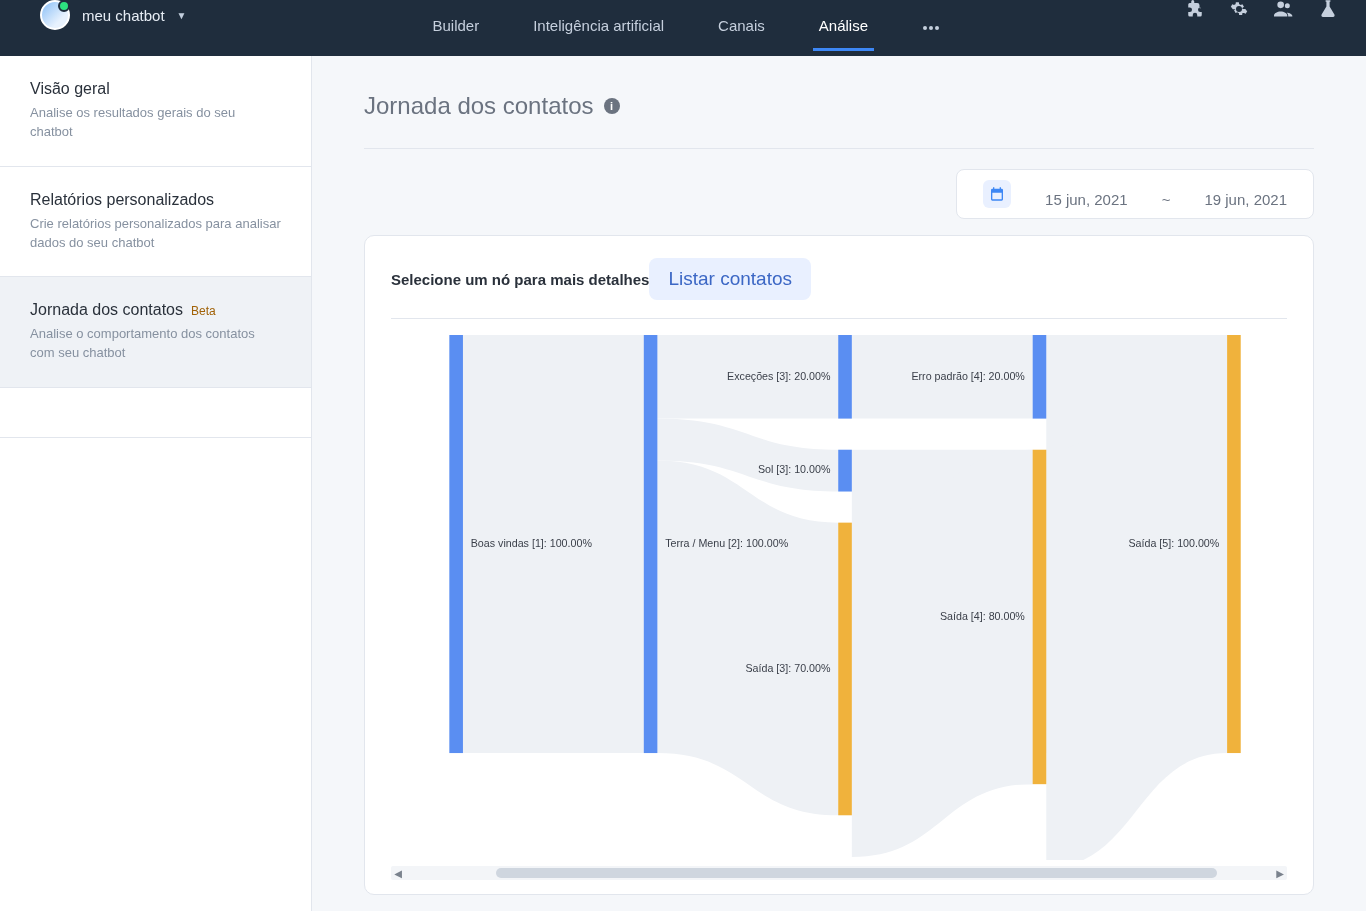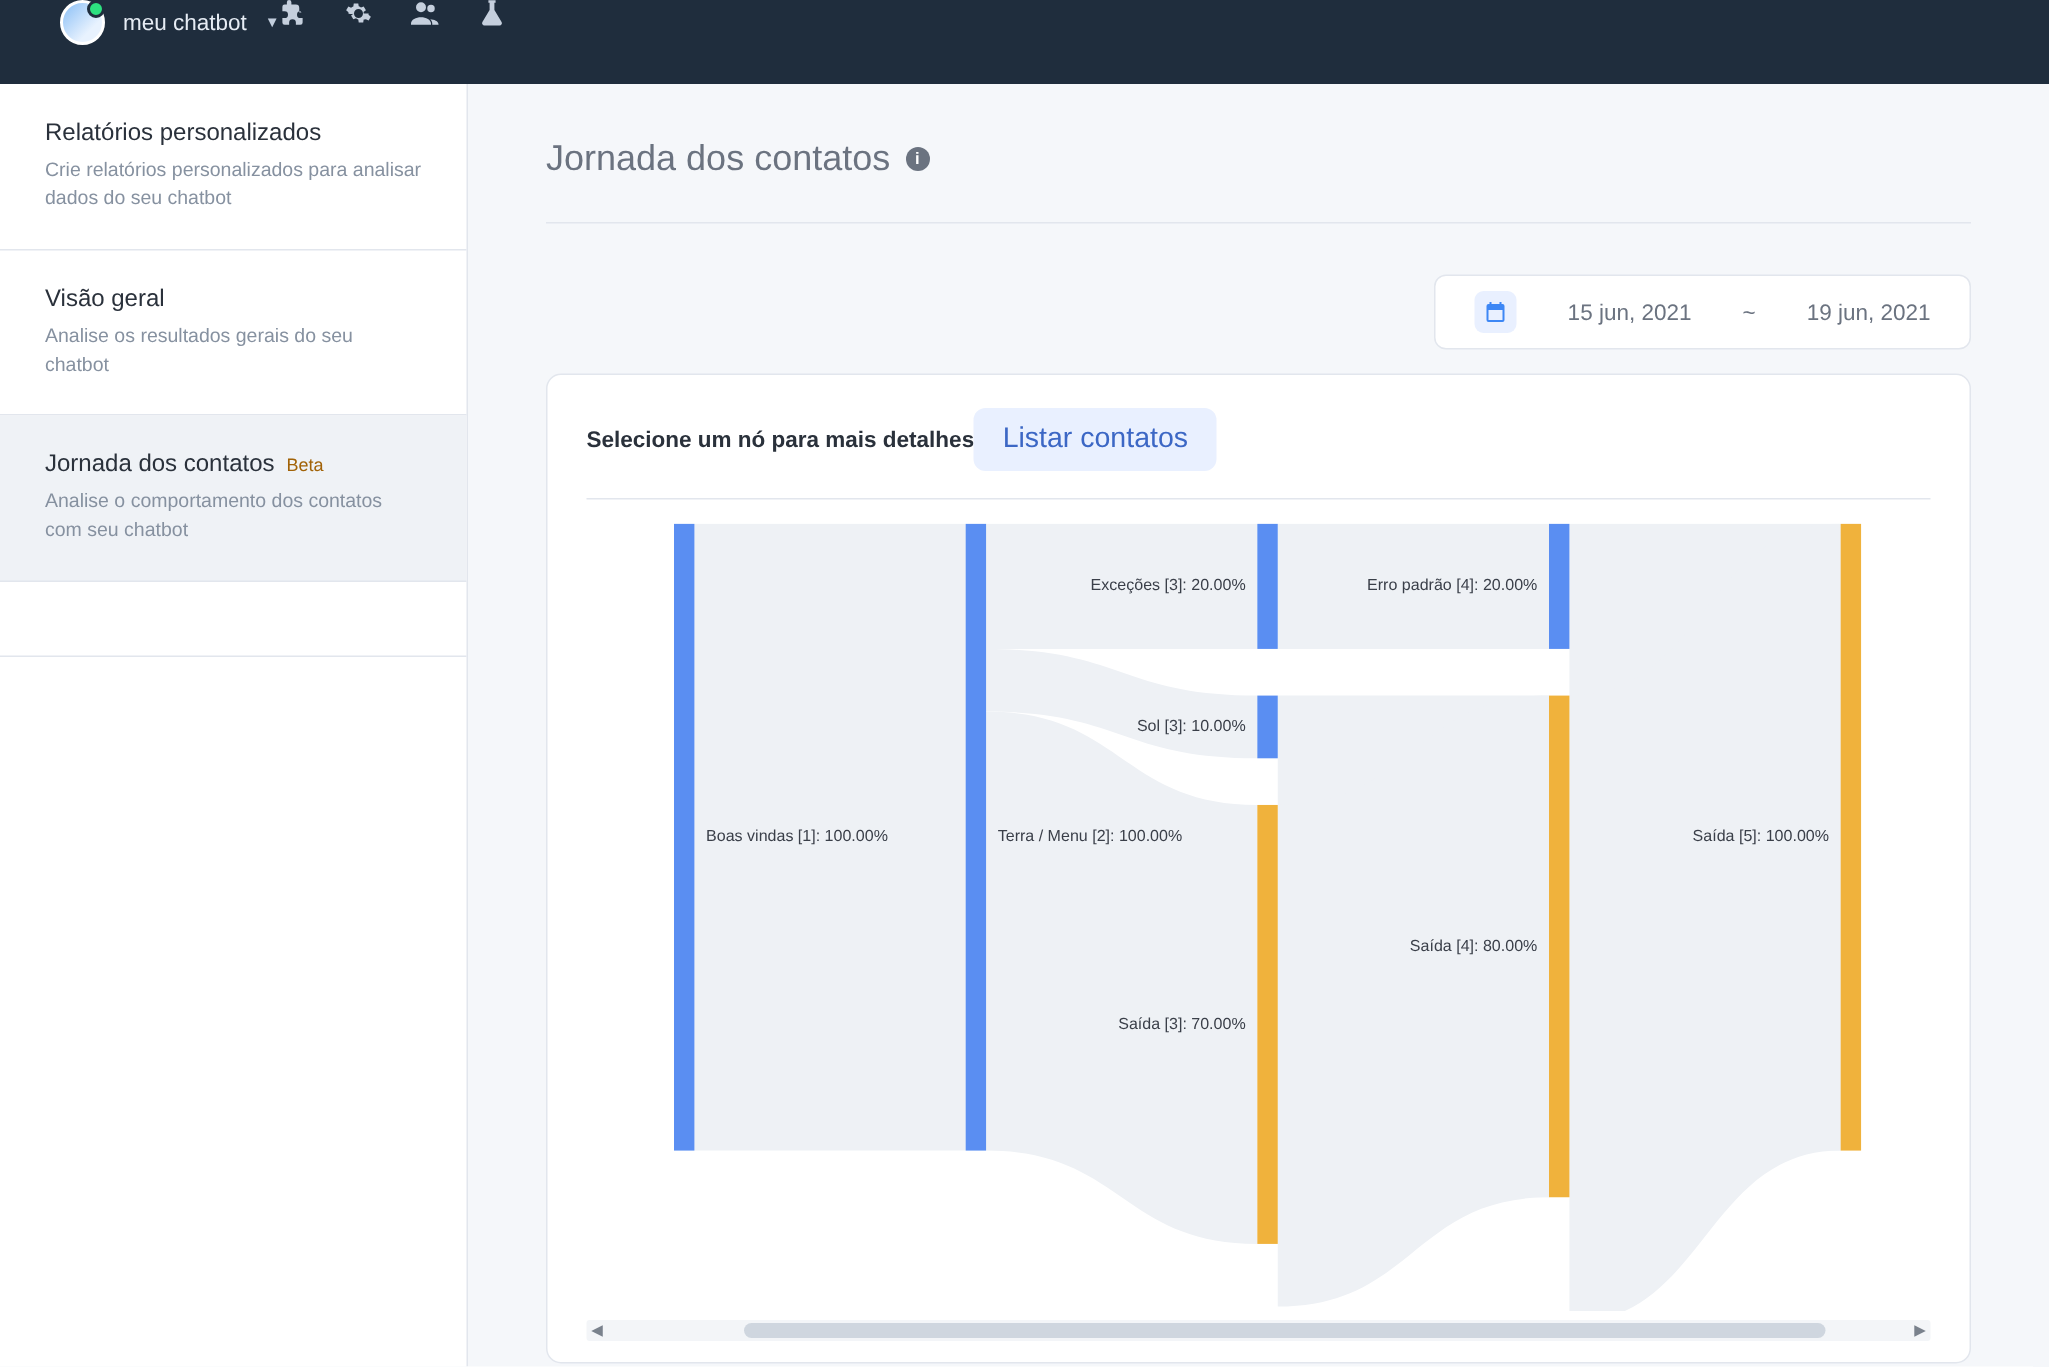--- a/index.html
+++ b/index.html
@@ -89,22 +89,22 @@
     width:16px;height:16px;border-radius:50%;background:#6b7380;
     color:#fff;font-size:11px;font-weight:bold;
     display:inline-flex;align-items:center;justify-content:center;
   }
 
   .toolrow{
     margin-top:20px;display:flex;justify-content:flex-end;align-items:center;
   }
   .datepicker{
     background:#fff;border:1px solid var(--border);border-radius:8px;
-    padding:10px 26px;display:flex;align-items:center;gap:34px;
-    font-size:15px;color:#6b7380;cursor:pointer;margin-top:14px;
+    padding:10px 26px;display:flex;align-items:flex-end;gap:34px;
+    font-size:15px;color:#6b7380;cursor:pointer;
   }
   .datepicker .cal{
     width:28px;height:28px;border-radius:6px;background:var(--pale-blue);
     display:flex;align-items:center;justify-content:center;
   }
   .datepicker .cal svg{fill:var(--accent);}
 
   
   .card{
     margin-top:16px;background:#fff;border:1px solid var(--border);
@@ -143,20 +143,33 @@
 </head>
 <body>
 
 <div class="topbar">
   <div class="bot-id">
     <div class="avatar"></div>
     <span class="bot-name">meu chatbot</span>
     <span class="chev">▼</span>
   </div>
 
+  <div class="main-tabs">
+    <div class="tab">Builder</div>
+    <div class="tab">Inteligência artificial</div>
+    <div class="tab">Canais</div>
+    <div class="tab active">Análise</div>
+    <div class="tab">
+      <svg width="18" height="6" viewBox="0 0 18 6">
+          <circle cx="3" cy="3" r="2" fill="#c5cfdd"></circle>
+          <circle cx="9" cy="3" r="2" fill="#c5cfdd"></circle>
+          <circle cx="15" cy="3" r="2" fill="#c5cfdd"></circle>
+        </svg>
+    </div>
+  </div>
 
   <div class="toolbar-icons">
     <span class="ticon">
       <svg width="18" height="18" viewBox="0 0 24 24">
           <path d="M20 11h-2V7a3 3 0 0 0-3-3h-4V2a2 2 0 1 0-4 0v2H5a2 2 0 0 0-2 2v4h2a3 3 0 1 1 0 6H3v4a2 2 0 0 0 2 2h4v-2a3 3 0 1 1 6 0v2h4a2 2 0 0 0 2-2v-4h-2a3 3 0 1 1 0-6z"></path>
         </svg>
     </span>
     <span class="ticon">
       <svg width="18" height="18" viewBox="0 0 24 24">
           <path d="M12 8a4 4 0 1 0 0 8 4 4 0 0 0 0-8zm9 4a7 7 0 0 1-.1 1.2l2.1 1.6-2 3.4-2.4-1a7 7 0 0 1-2 .1l-.4 2.6h-4l-.4-2.6a7 7 0 0 1-2-1.1l-2.4 1-2-3.4 2.1-1.6A7 7 0 0 1 3 12a7 7 0 0 1 .1-1.2L1 9.2l2-3.4 2.4 1a7 7 0 0 1 2-1.1L7.8 3h4l.4 2.6a7 7 0 0 1 2 1.1l2.4-1 2 3.4-2.1 1.6c.1.4.1.8.1 1.3z"></path>
@@ -172,26 +185,26 @@
           <path d="M7 0h6v2h-1v6l6 10a2 2 0 0 1-1.7 3H3.7A2 2 0 0 1 2 18l6-10V2H7V0z"></path>
         </svg>
     </span>
   </div>
 </div>
 
 <div class="layout">
 
   <div class="sidebar">
     <div class="side-item">
+      <div class="side-title">Visão geral</div>
+      <div class="side-desc">Analise os resultados gerais do seu chatbot</div>
+    </div>
+    <div class="side-item">
       <div class="side-title">Relatórios personalizados</div>
       <div class="side-desc">Crie relatórios personalizados para analisar dados do seu chatbot</div>
-    </div>
-    <div class="side-item">
-      <div class="side-title">Visão geral</div>
-      <div class="side-desc">Analise os resultados gerais do seu chatbot</div>
     </div>
     <div class="side-item active">
       <div class="side-title">
         <span>Jornada dos contatos</span>
         <span class="beta">Beta</span>
       </div>
       <div class="side-desc">Analise o comportamento dos contatos com seu chatbot</div>
     </div>
     <div class="blank-row"></div>
   </div>

